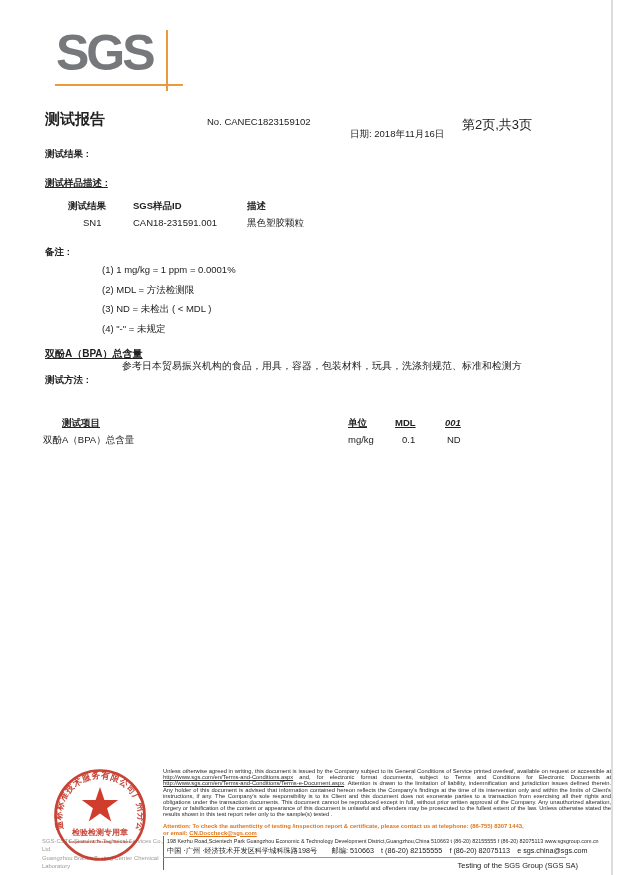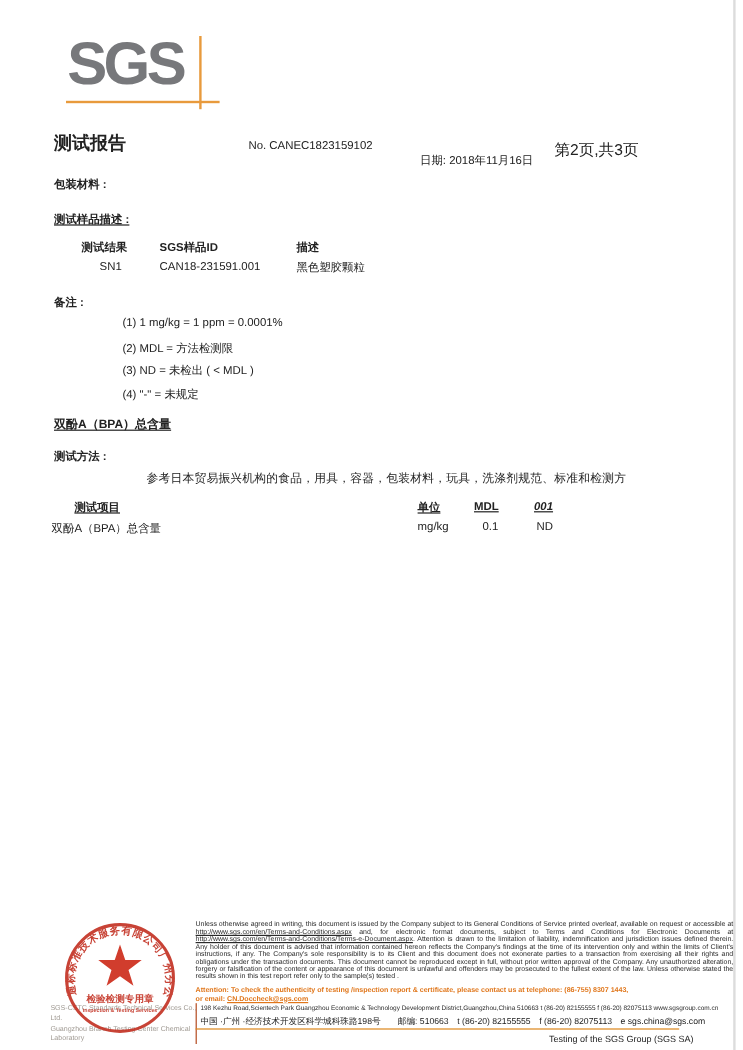--- a/index.html
+++ b/index.html
@@ -59,39 +59,39 @@
 
   <div class="abs logo-text">SGS</div>
   <div class="abs logo-hline"></div>
   <div class="abs logo-vline"></div>
 
   <div class="abs doc-title">测试报告</div>
   <div class="abs report-no">No. CANEC1823159102</div>
   <div class="abs report-date">日期: 2018年11月16日</div>
   <div class="abs page-info">第2页,共3页</div>
 
-  <div class="abs sec-label results-label">包装材料 :</div>
+  <div class="abs sec-label results-label">测试结果 :</div>
 
   <div class="abs sec-label sample-heading">测试样品描述 :</div>
   <div class="cell hd" style="left:68px; top:200px;">测试结果</div>
   <div class="cell hd" style="left:133px; top:200px;">SGS样品ID</div>
   <div class="cell hd" style="left:247px; top:200px;">描述</div>
   <div class="cell" style="left:83px; top:217px;">SN1</div>
   <div class="cell" style="left:133px; top:217px;">CAN18-231591.001</div>
   <div class="cell" style="left:247px; top:217px;">黑色塑胶颗粒</div>
 
   <div class="abs sec-label notes-heading">备注 :</div>
   <div class="note-item" style="top:264px;">(1) 1 mg/kg = 1 ppm = 0.0001%</div>
   <div class="note-item" style="top:283.5px;">(2) MDL = 方法检测限</div>
   <div class="note-item" style="top:303px;">(3) ND = 未检出 ( &lt; MDL )</div>
   <div class="note-item" style="top:322.5px;">(4) "-" = 未规定</div>
 
   <div class="abs sec-label bpa-heading">双酚A（BPA）总含量</div>
   <div class="abs sec-label method-label">测试方法 :</div>
-  <div class="method-line" style="top:393px;">参考日本贸易振兴机构的食品，用具，容器，包装材料，玩具，洗涤剂规范、标准和检测方</div>
+  <div class="method-line" style="top:360px;">参考日本贸易振兴机构的食品，用具，容器，包装材料，玩具，洗涤剂规范、标准和检测方</div>
 
   <div class="rt-hd" style="left:62px; top:417px;">测试项目</div>
   <div class="rt-hd" style="left:348px; top:417px;">单位</div>
   <div class="rt-hd" style="left:395px; top:417px;">MDL</div>
   <div class="rt-hd italic" style="left:445px; top:417px;">001</div>
   <div class="rt-cell" style="left:43px; top:434px;">双酚A（BPA）总含量</div>
   <div class="rt-cell" style="left:348px; top:434px;">mg/kg</div>
   <div class="rt-cell" style="left:402px; top:434px;">0.1</div>
   <div class="rt-cell" style="left:447px; top:434px;">ND</div>
 

